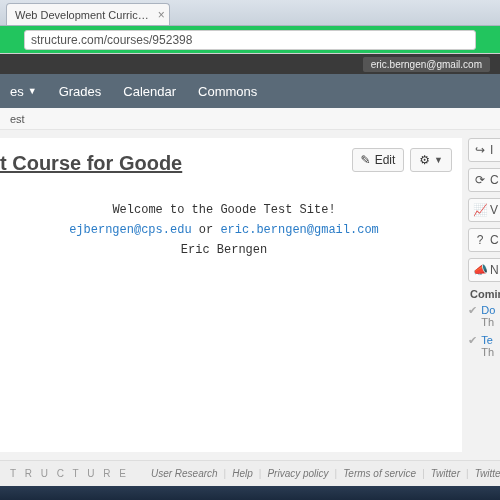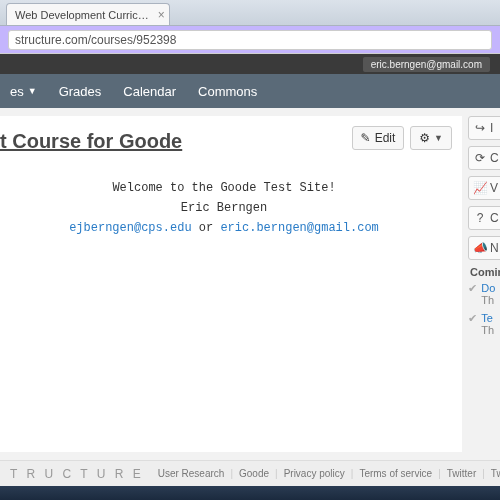--- a/index.html
+++ b/index.html
@@ -1,21 +1,21 @@
 <!DOCTYPE html>
 <html><head>
 <meta charset="utf-8">
 <style>
   * { margin: 0; padding: 0; box-sizing: border-box; }
   body { font-family: "Helvetica Neue", Arial, sans-serif; font-size: 13px; color: #333; background: #2a3b52; width: 500px; height: 500px; overflow: hidden; }
   .window { background: #fff; width: 500px; height: 500px; display: flex; flex-direction: column; }
   .chrome-top { background: linear-gradient(#dbe2ea, #c9d2dc); height: 26px; display: flex; align-items: flex-end; padding-left: 6px; border-bottom: 1px solid #aab3bf; }
   .tab { background: #f7f7f7; border: 1px solid #aab3bf; border-bottom: none; border-radius: 4px 4px 0 0; height: 22px; padding: 0 20px 0 8px; display: flex; align-items: center; font-size: 11px; color: #444; max-width: 170px; overflow: hidden; white-space: nowrap; position: relative; }
   .tab-close { position: absolute; right: 4px; top: 50%; transform: translateY(-50%); font-size: 12px; color: #888; }
-  .addr-bar { background: #c4b5fd; height: 28px; display: flex; align-items: center; padding: 0 8px; border-bottom: 1px solid #d0d0d0; }
+  .addr-bar { background: #22c55e; height: 28px; display: flex; align-items: center; padding: 0 24px; border-bottom: 1px solid #d0d0d0; }
   .url-box { flex: 1; background: #fff; border: 1px solid #ccc; border-radius: 3px; height: 20px; font-size: 12px; padding: 0 6px; display: flex; align-items: center; color: #555; overflow: hidden; white-space: nowrap; }
   .user-strip { background: #3a3a3a; height: 20px; display: flex; justify-content: flex-end; align-items: center; padding: 0 10px; }
   .user-pill { background: #555; color: #eee; font-size: 10px; padding: 2px 8px; border-radius: 2px; }
   .nav { background: #5a6a78; height: 34px; display: flex; align-items: center; padding: 16px 10px; gap: 22px; color: #fff; font-size: 13px; }
   .nav-item { cursor: pointer; display: flex; align-items: center; gap: 4px; }
   .caret-down { font-size: 9px; }
   .breadcrumb { background: #f7f7f7; border-bottom: 1px solid #e5e5e5; height: 22px; display: flex; align-items: center; padding: 0 10px; font-size: 11px; color: #555; }
   .body-row { flex: 1; display: flex; background: #f2f2f2; overflow: hidden; }
   .main-card { background: #fff; flex: 1; margin: 8px 0 8px 0; padding: 14px 14px 14px 0; position: relative; overflow: hidden; }
   .title { font-size: 20px; font-weight: bold; color: #4a4a4a; margin-bottom: 28px; text-decoration: underline; }
@@ -26,22 +26,22 @@
   .welcome p { margin: 6px 0; font-family: Liberation Mono, monospace; }
   .welcome a { color: #2a7cc7; text-decoration: none; }
   .side { width: 38px; padding: 8px 0 0 6px; overflow: hidden; }
   .side-btn { border: 1px solid #ccc; background: #fafafa; border-radius: 3px; width: 36px; height: 24px; margin-bottom: 6px; display: flex; align-items: center; justify-content: flex-start; padding-left: 4px; font-size: 12px; color: #555; cursor: pointer; overflow: hidden; white-space: nowrap; }
   .side-btn span.ic { width: 14px; text-align: center; margin-right: 3px; }
   .side-head { font-size: 11px; font-weight: bold; color: #555; margin: 6px 0 4px 2px; }
   .feed-item { display: flex; gap: 4px; font-size: 11px; margin-bottom: 6px; color: #888; }
   .feed-item .ic { color: #aaa; }
   .feed-item .tx { color: #2a7cc7; overflow: hidden; white-space: nowrap; }
   .footer { background: #eee; border-top: 1px solid #ddd; height: 26px; display: flex; align-items: center; padding: 0 10px; font-size: 10px; color: #777; gap: 6px; white-space: nowrap; overflow: hidden; }
-  .brand { letter-spacing: 3px; color: #999; font-size: 12px; margin-right: 8px; }
-  .footer a { color: #777; text-decoration: none; }
+  .brand { letter-spacing: 3px; color: #999; font-size: 10px; margin-right: 16px; }
+  .footer a { color: #777; text-decoration: none; font-style: italic; }
   .sep { color: #ccc; }
   .taskbar { background: linear-gradient(#2a3b52,#1b2a3e); height: 14px; }
 </style>
 </head>
 <body>
 
 <div class="window">
   <div class="chrome-top">
     <div class="tab">
       <span>Web Development Curric…</span>
@@ -70,40 +70,43 @@
       <span>Grades</span>
     </div>
     <div class="nav-item">
       <span>Calendar</span>
     </div>
     <div class="nav-item">
       <span>Commons</span>
     </div>
   </div>
 
+  <div class="breadcrumb">
+    <span>est</span>
+  </div>
 
   <div class="body-row">
     <div class="main-card">
       <div class="toolbar">
         <div class="btn">
           <span>✎</span>
           <span>Edit</span>
         </div>
         <div class="btn">
           <span>⚙</span>
           <span class="caret-down">▼</span>
         </div>
       </div>
       <div class="title">t Course for Goode</div>
       <div class="welcome">
         <p>Welcome to the Goode Test Site!</p>
-        <p>Eric Berngen</p>
         <p>
           <a>ejberngen@cps.edu</a><span> or </span><a>eric.berngen@gmail.com</a>
         </p>
+        <p>Eric Berngen</p>
       </div>
     </div>
 
     <div class="side">
       <div class="side-btn">
           <span class="ic">↪</span>
           <span>I</span>
         </div>
       <div class="side-btn">
           <span class="ic">⟳</span>
@@ -136,21 +139,21 @@
           <div>Th</div>
         </div>
       </div>
     </div>
   </div>
 
   <div class="footer">
     <span class="brand">T R U C T U R E</span>
     <a>User Research</a>
       <span class="sep">|</span>
-    <a>Goode</a>
+    <a>Help</a>
       <span class="sep">|</span>
     <a>Privacy policy</a>
       <span class="sep">|</span>
     <a>Terms of service</a>
       <span class="sep">|</span>
     <a>Twitter</a>
       <span class="sep">|</span>
     <a>Twitter</a>
   </div>
 

